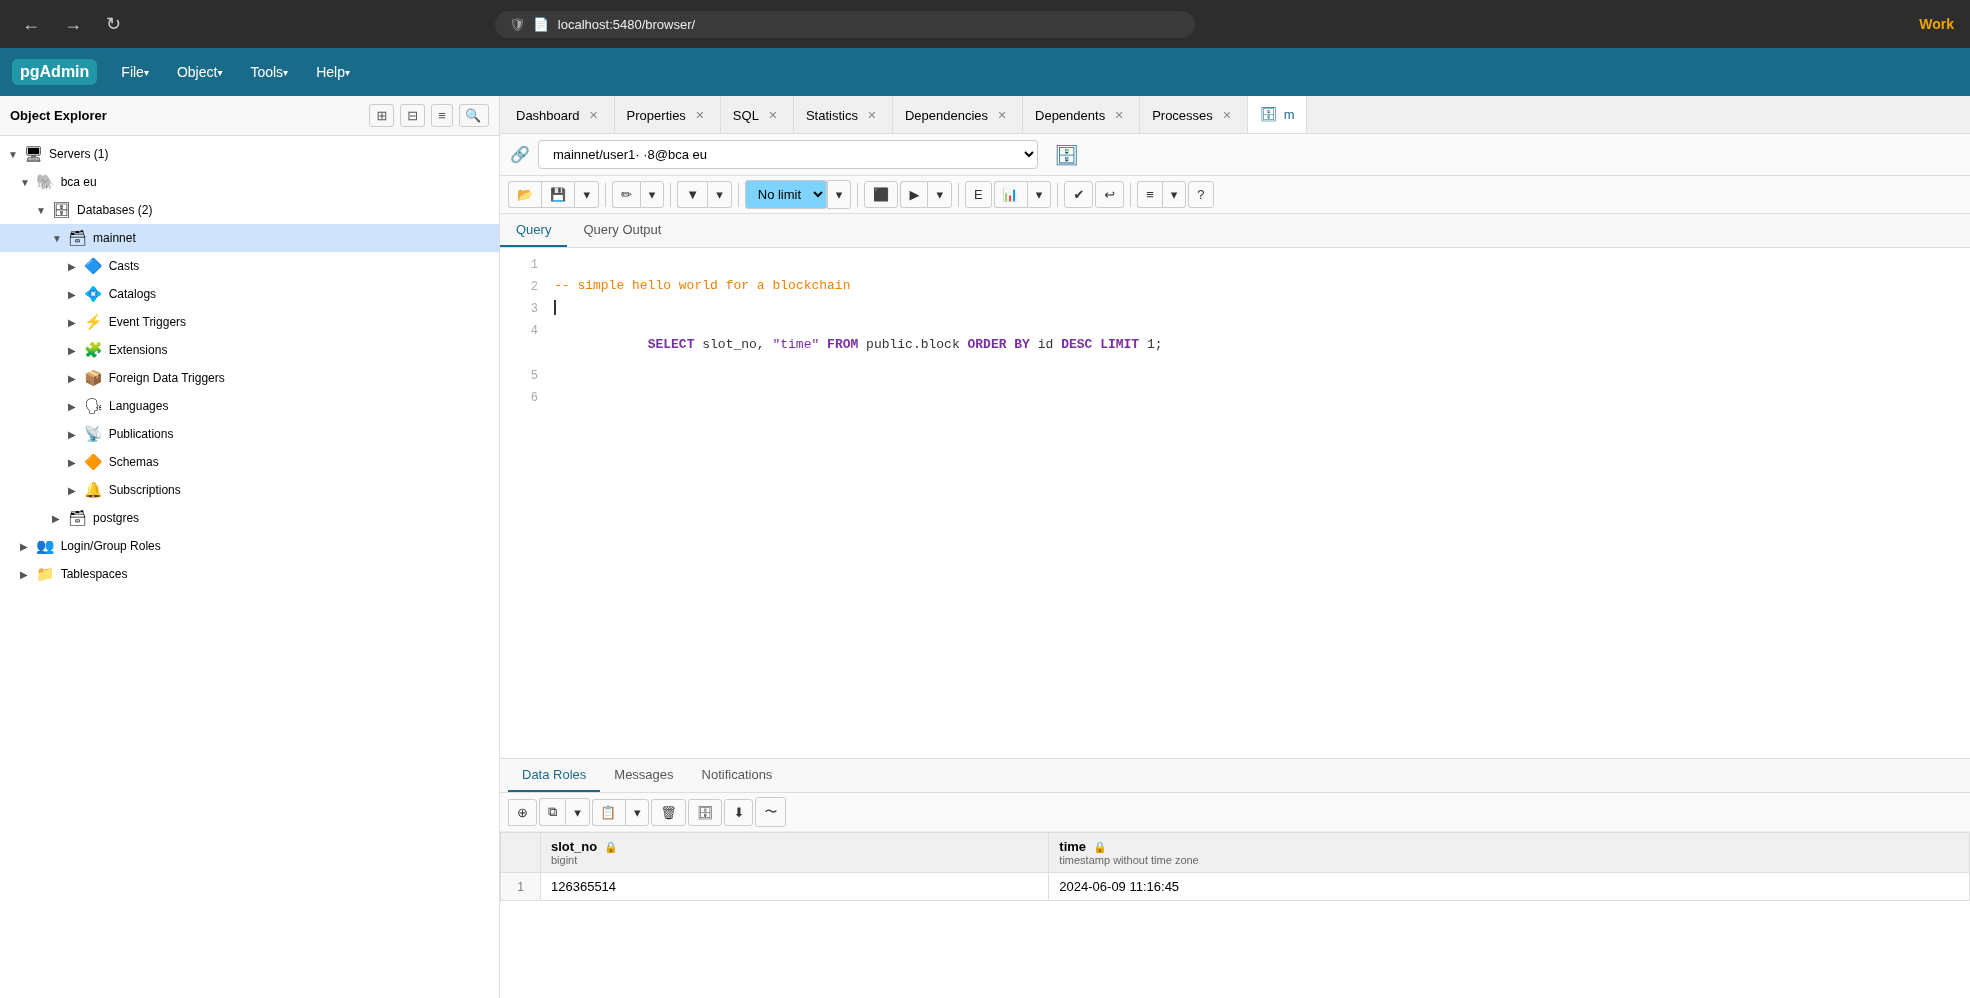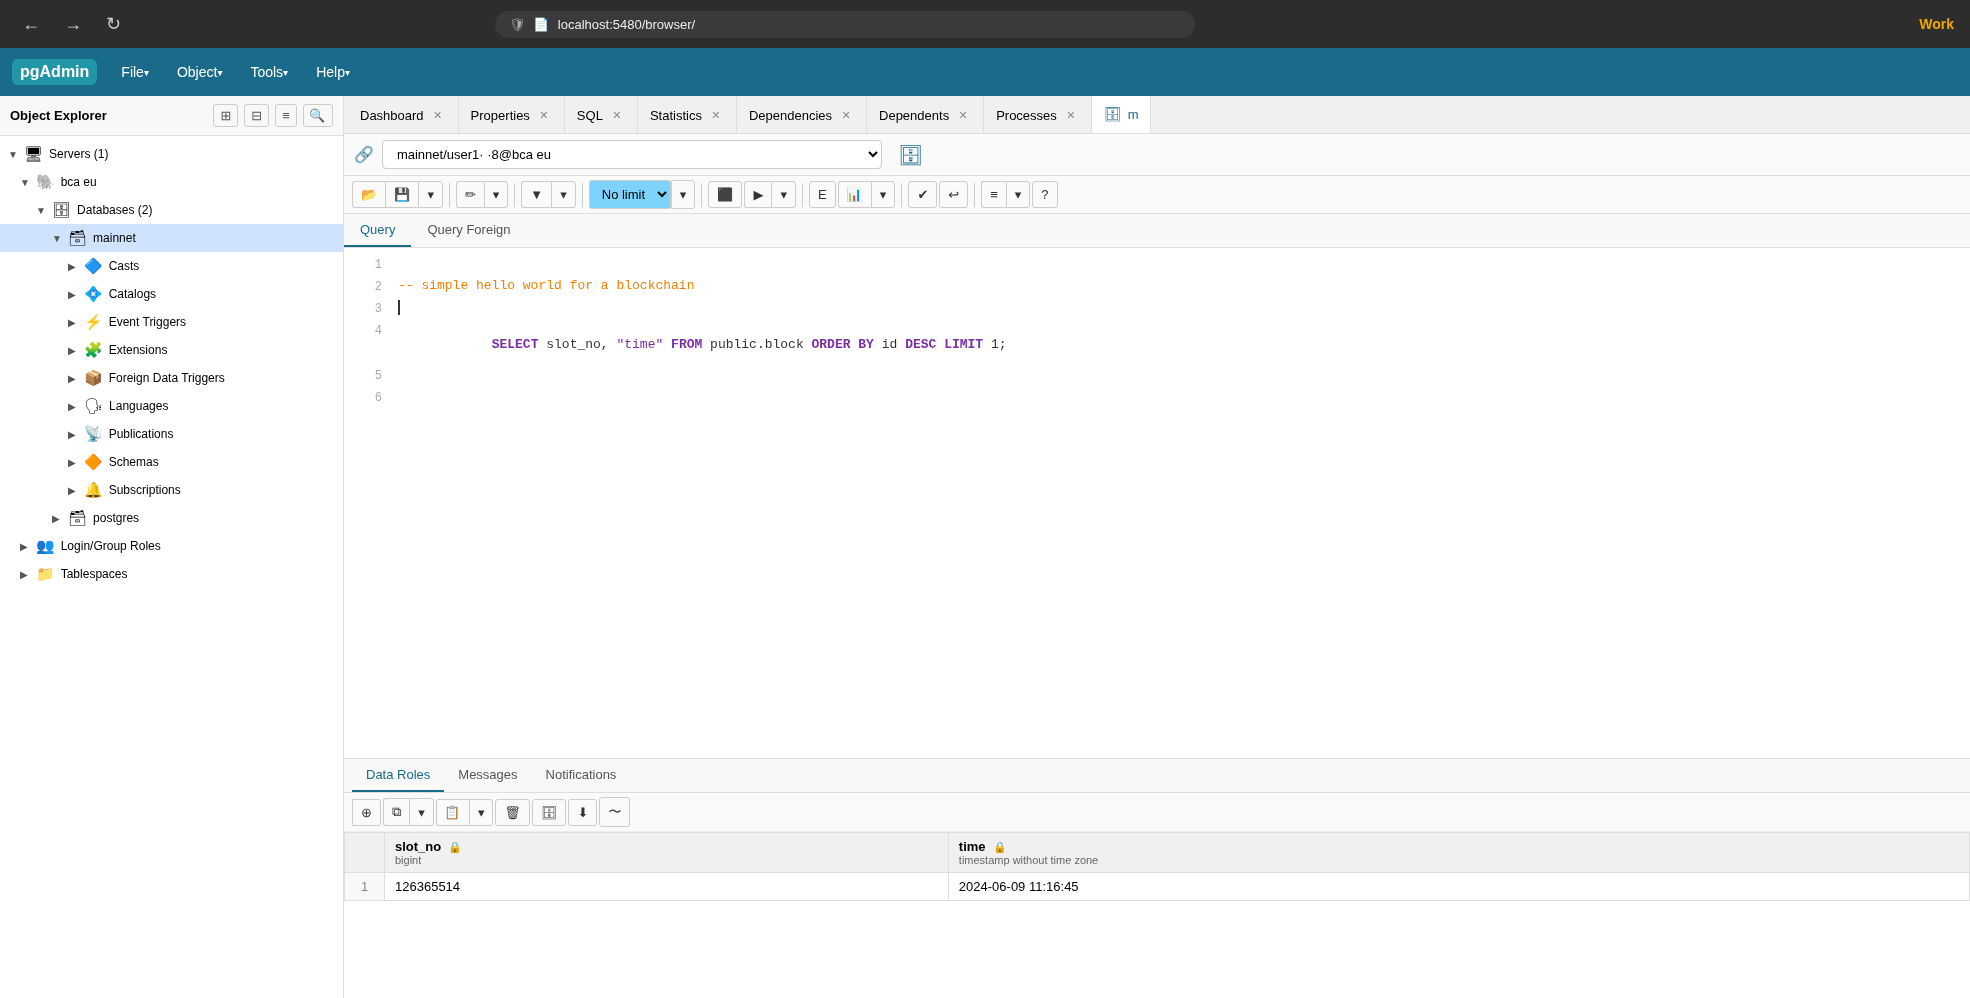--- a/index.html
+++ b/index.html
@@ -75,21 +75,21 @@
     .menu-chevron { font-size: 10px; }
 
     
     .main-container {
       display: flex;
       height: calc(100vh - 96px);
     }
 
     
     .sidebar {
-      width: 344px;
+      width: 500px;
       background: white;
       border-right: 1px solid #ddd;
       display: flex;
       flex-direction: column;
       overflow: hidden;
     }
     .sidebar-header {
       padding: 8px 10px;
       border-bottom: 1px solid #ddd;
       display: flex;
@@ -590,21 +590,21 @@
         <div class="tb-btn-group">
           <button class="tb-btn">≡</button>
           <button class="tb-btn">▾</button>
         </div>
 
         <button class="tb-btn">?</button>
       </div>
 
       <div class="query-tabs">
         <div class="q-tab active">Query</div>
-        <div class="q-tab">Query Foreign</div>
+        <div class="q-tab">Query Output</div>
       </div>
 
       <div class="code-editor">
         <div class="code-line">
           <span class="line-num">1</span>
           <span class="code-content"></span>
         </div>
         <div class="code-line">
           <span class="line-num">2</span>
           <span class="code-content sql-comment">-- simple hello world for a blockchain</span>

